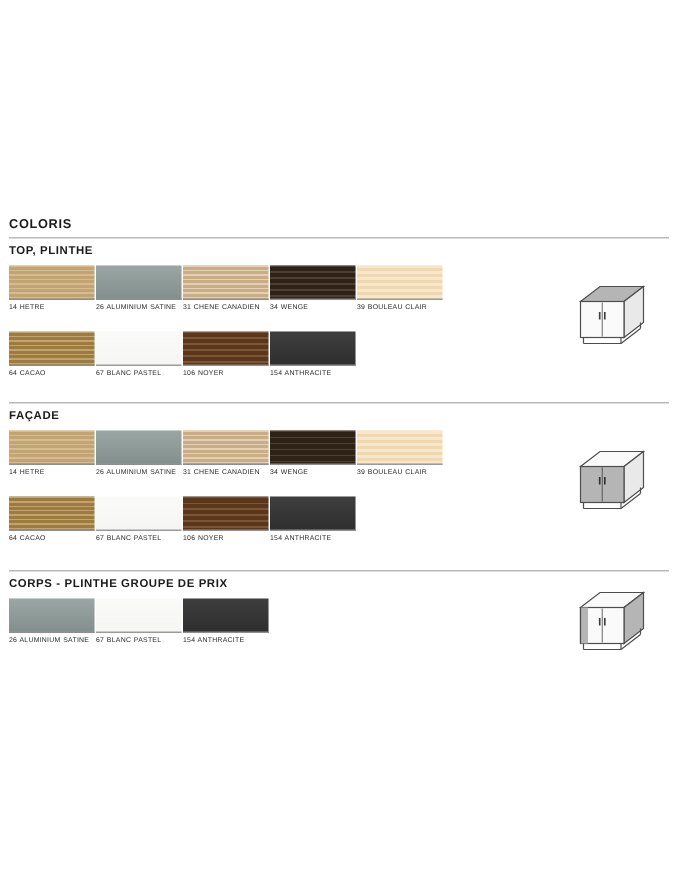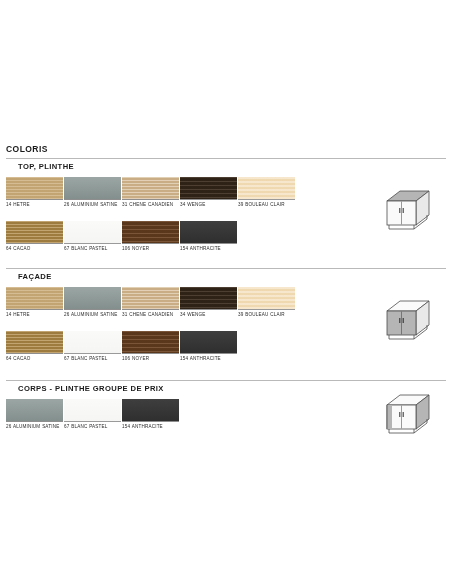--- a/index.html
+++ b/index.html
@@ -45,21 +45,21 @@
   .section-rule {
     position: absolute;
     left: 6px;
     top: 0;
     width: 440px;
     height: 1px;
     background: #b9b9b9;
   }
   .section-header {
     position: absolute;
-    left: 18px;
+    left: 6px;
     top: 4px;
     font-size: 7.6px;
     font-weight: bold;
     letter-spacing: 0.4px;
     color: #1a1a1a;
     white-space: nowrap;
   }
 
   
   .swatch-grid {

